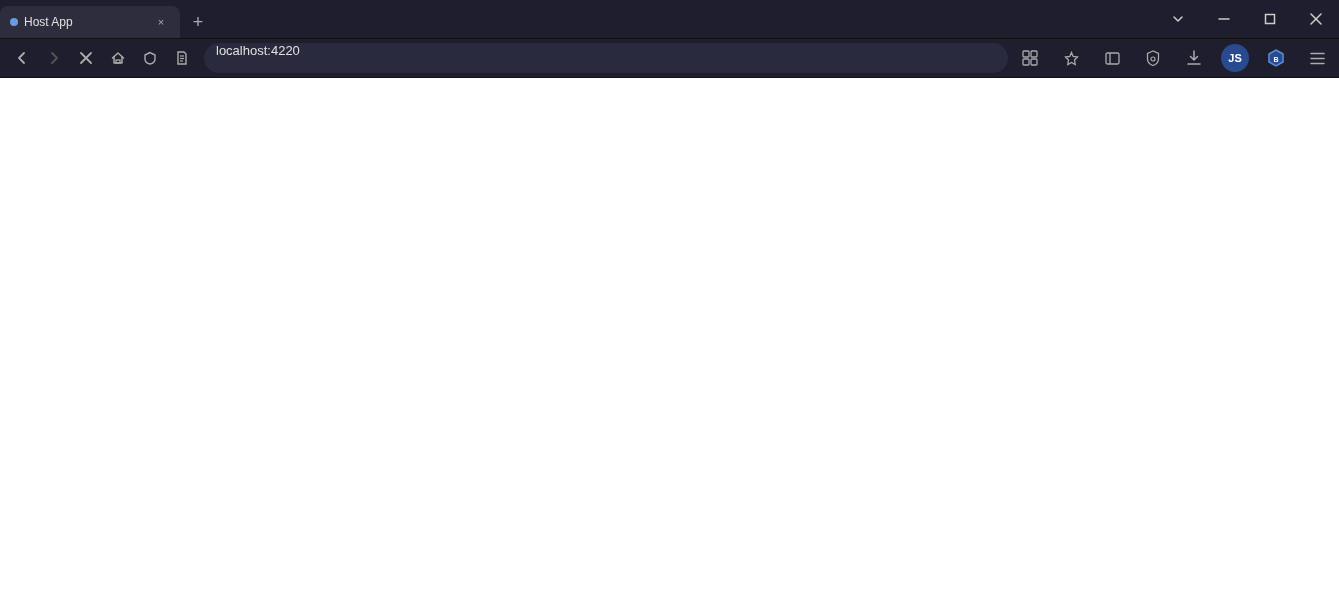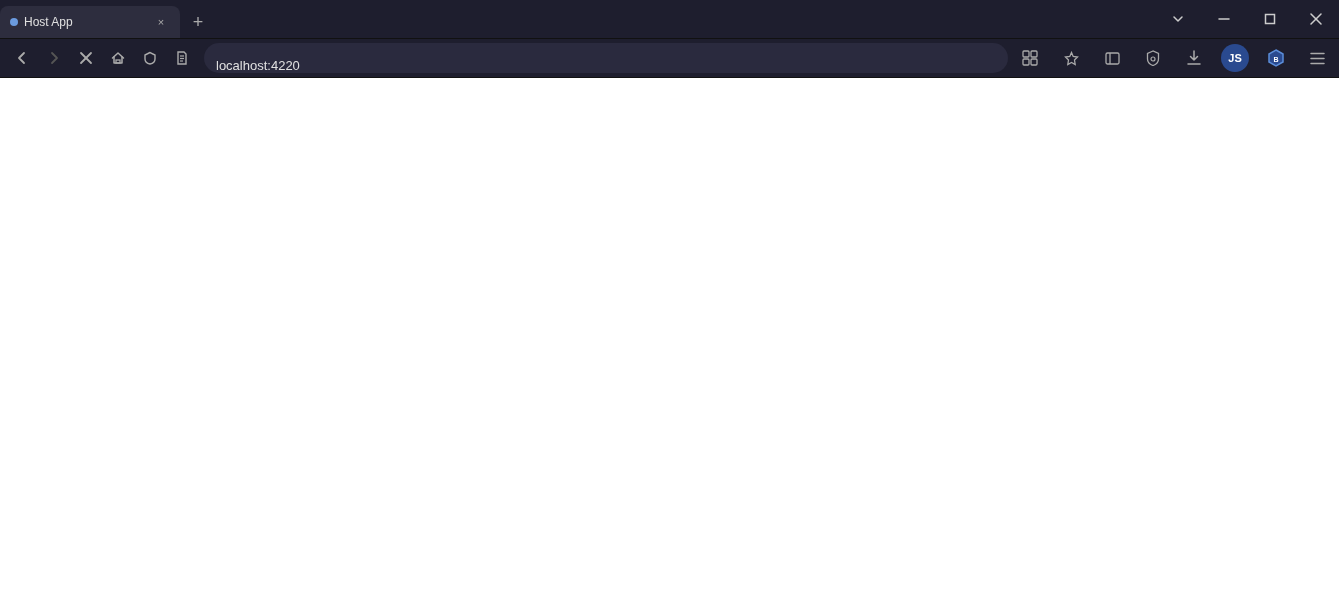--- a/index.html
+++ b/index.html
@@ -146,21 +146,21 @@
       cursor: pointer;
       color: #aaa;
       border-radius: 50%;
       font-size: 14px;
       flex-shrink: 0;
     }
 
     .address-bar-container {
       flex: 1;
       display: flex;
-      align-items: flex-end;
+      align-items: flex-start;
       background: #2a2a3e;
       border-radius: 20px;
       padding: 0 12px;
       height: 30px;
       margin: 0 4px;
       gap: 6px;
     }
 
     .address-bar-text {
       font-size: 13px;

